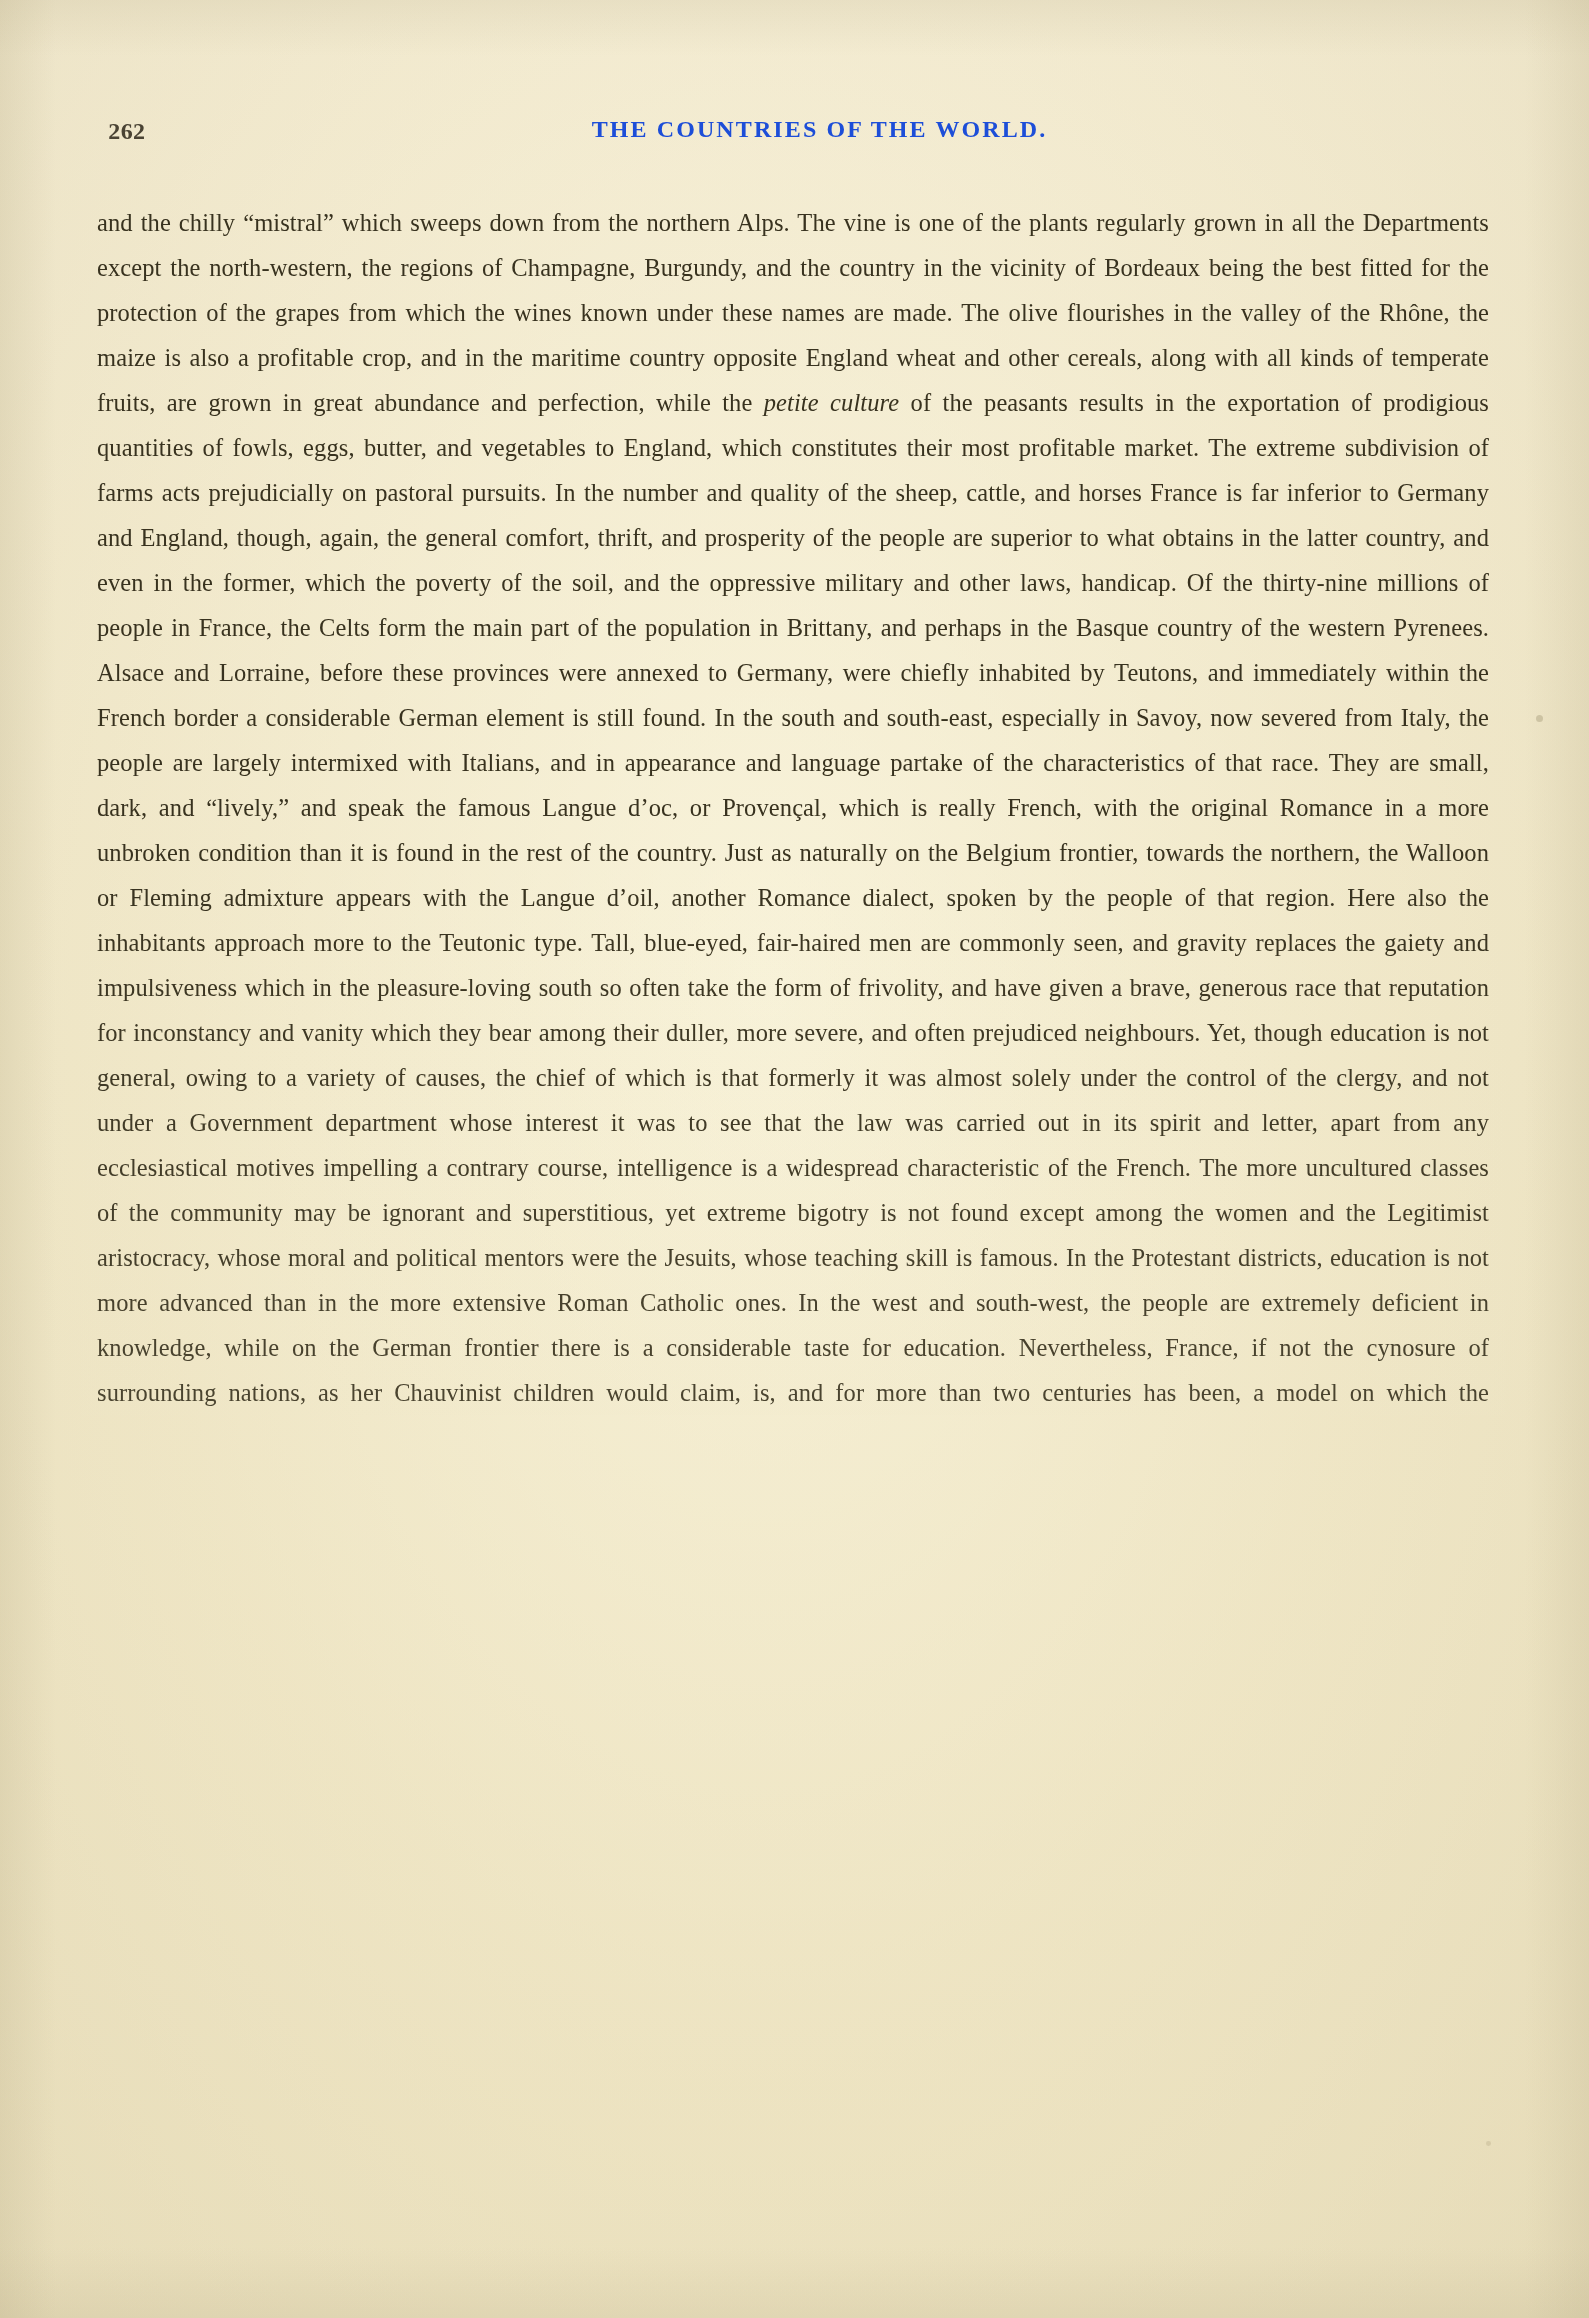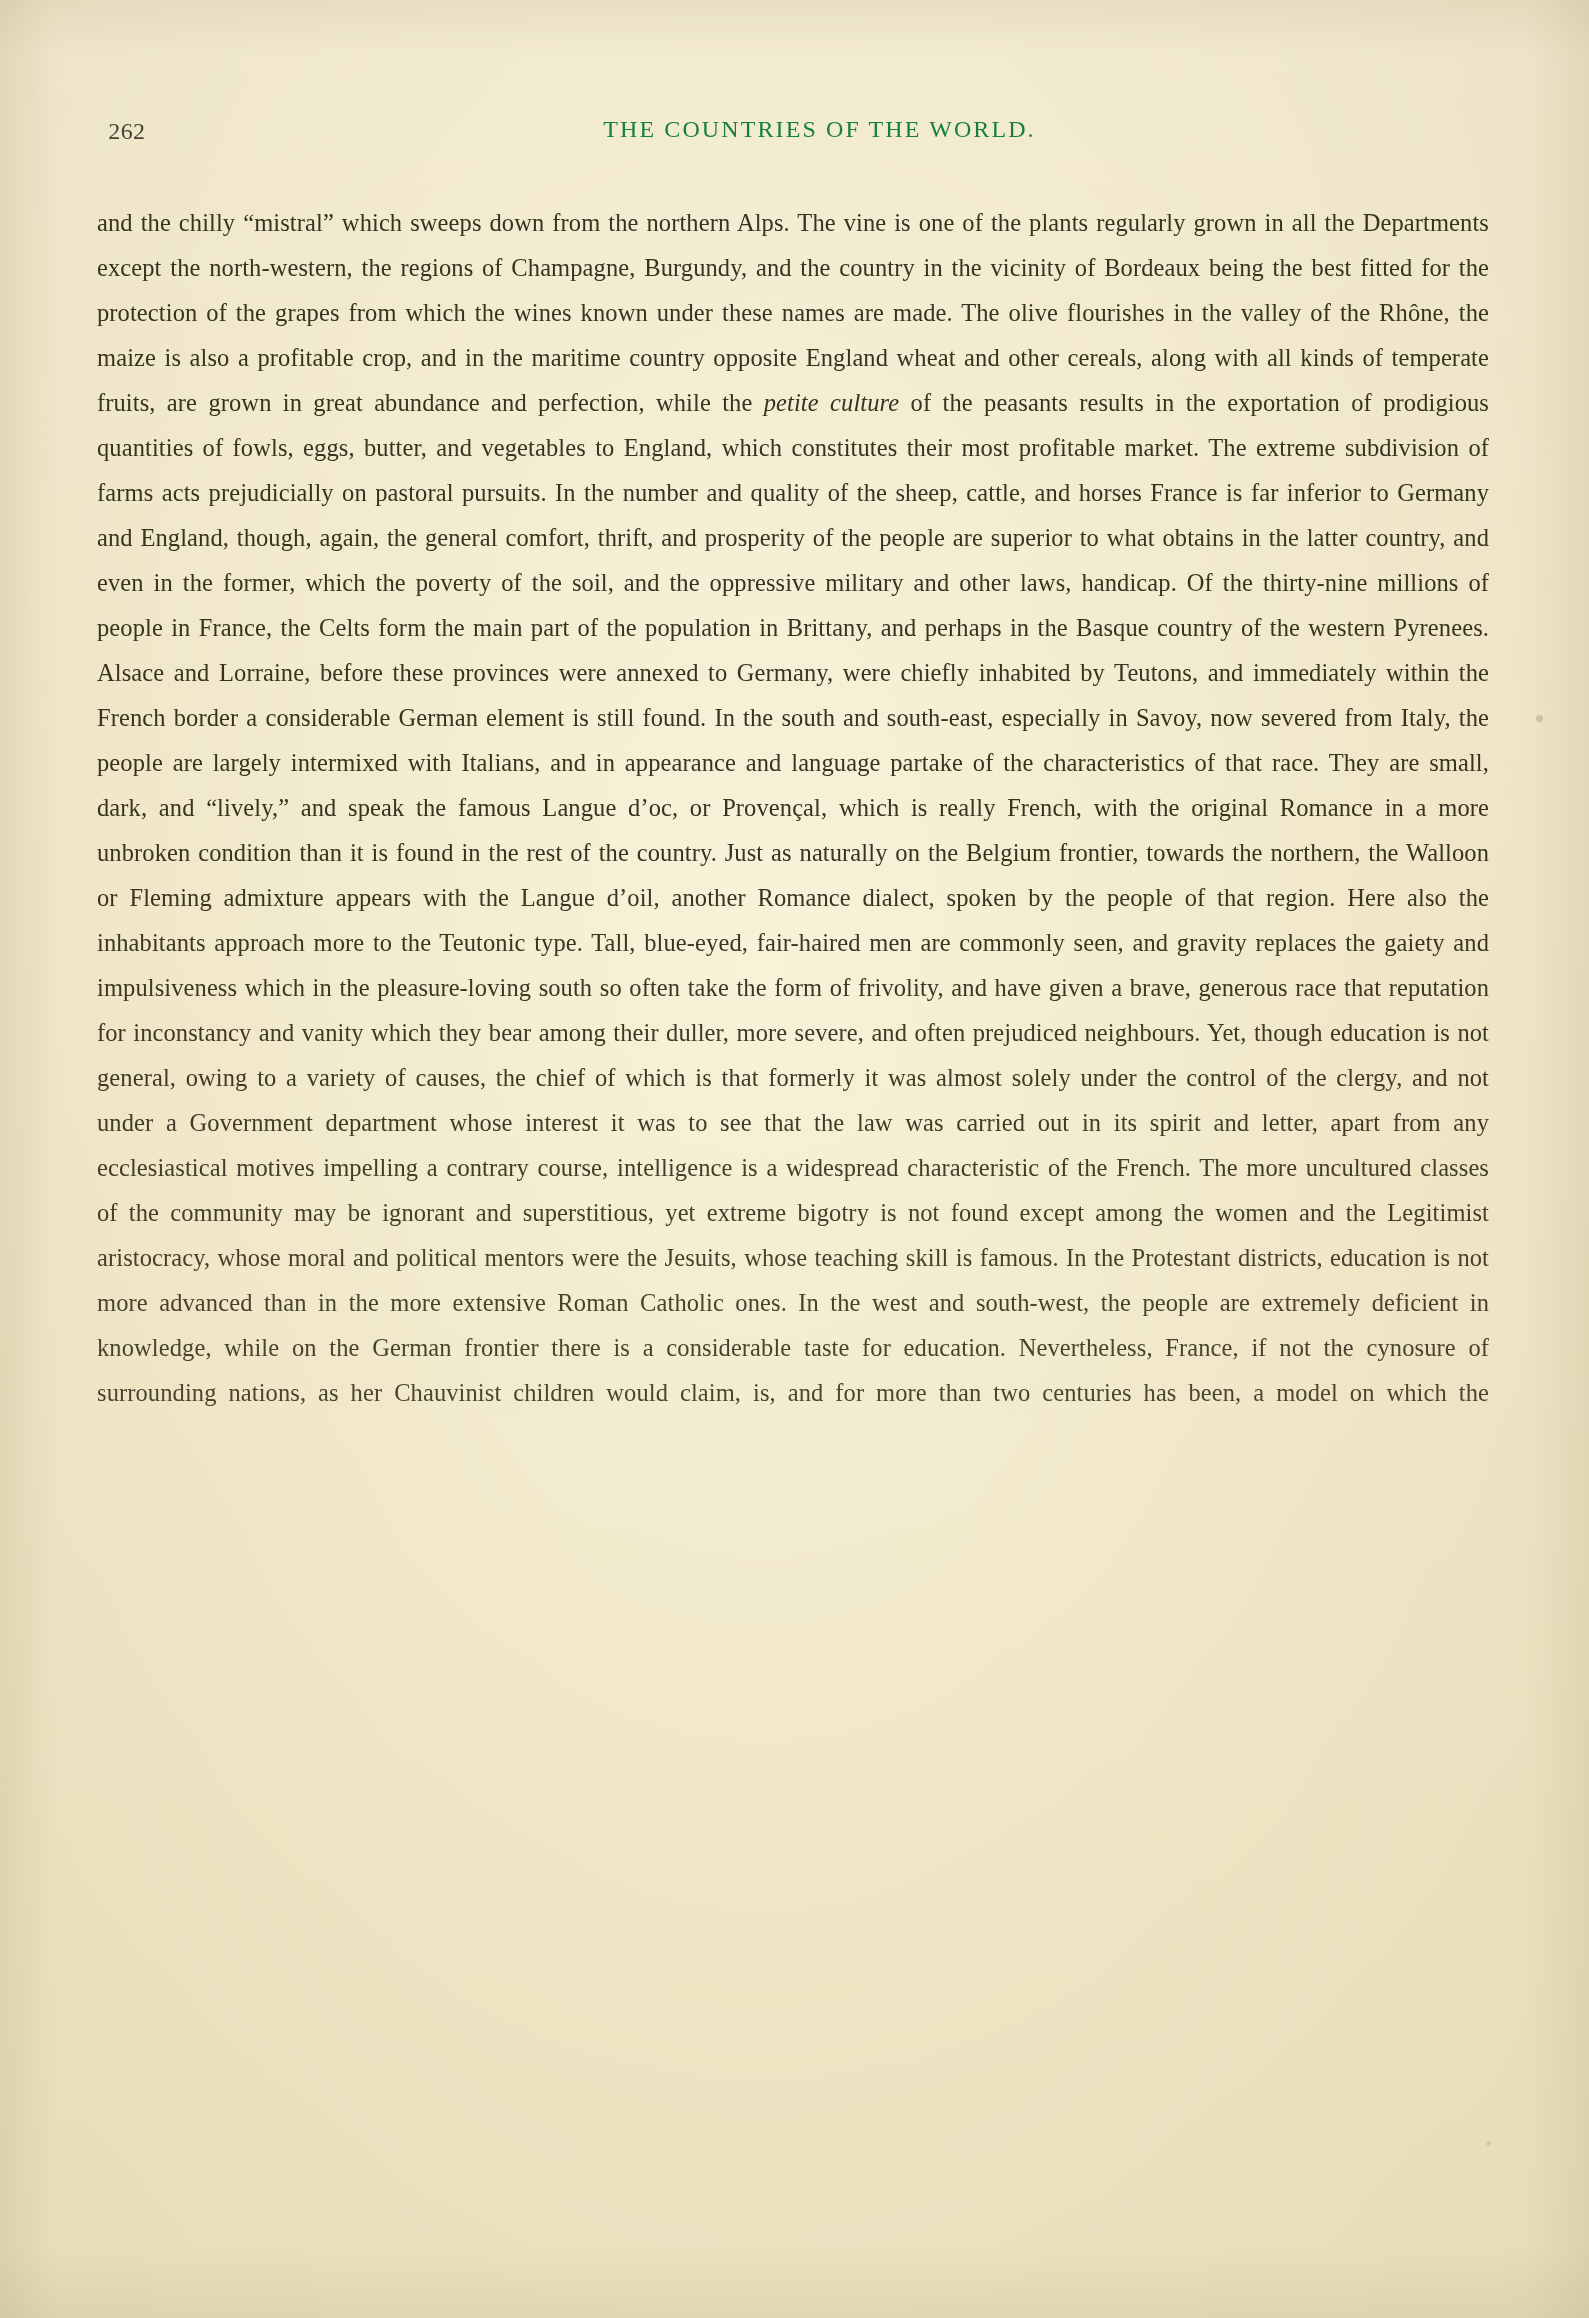--- a/index.html
+++ b/index.html
@@ -37,38 +37,39 @@
   .content {
     position: absolute;
     left: 97px;
     top: 113px;
     width: 1392px;
   }
   .header-row {
     position: relative;
     height: 45px;
     margin-bottom: 42px;
+    font-weight: bold;
   }
   .folio {
     position: absolute;
     left: 11.3px;
     top: 4.8px;
     font-size: 24px;
     letter-spacing: 0.4px;
     color: #4a4334;
   }
   .running-head {
     position: absolute;
     left: 0;
     right: 0;
     top: 3.2px;
     text-align: center;
     font-size: 24px;
     letter-spacing: 2.1px;
-    color: #15803d;
+    color: #1d4ed8;
     padding-left: 53px;
   }
   .body-text {
     font-size: 24.5px;
     line-height: 45px;
     text-align: justify;
     text-align-last: justify;
     color: #38321f;
     letter-spacing: 0.1px;
     word-spacing: 1px;

